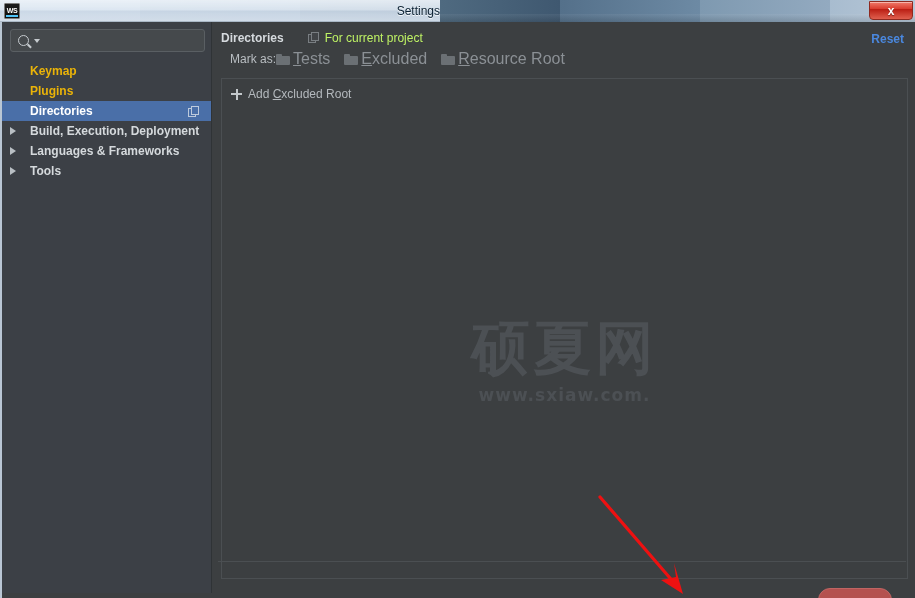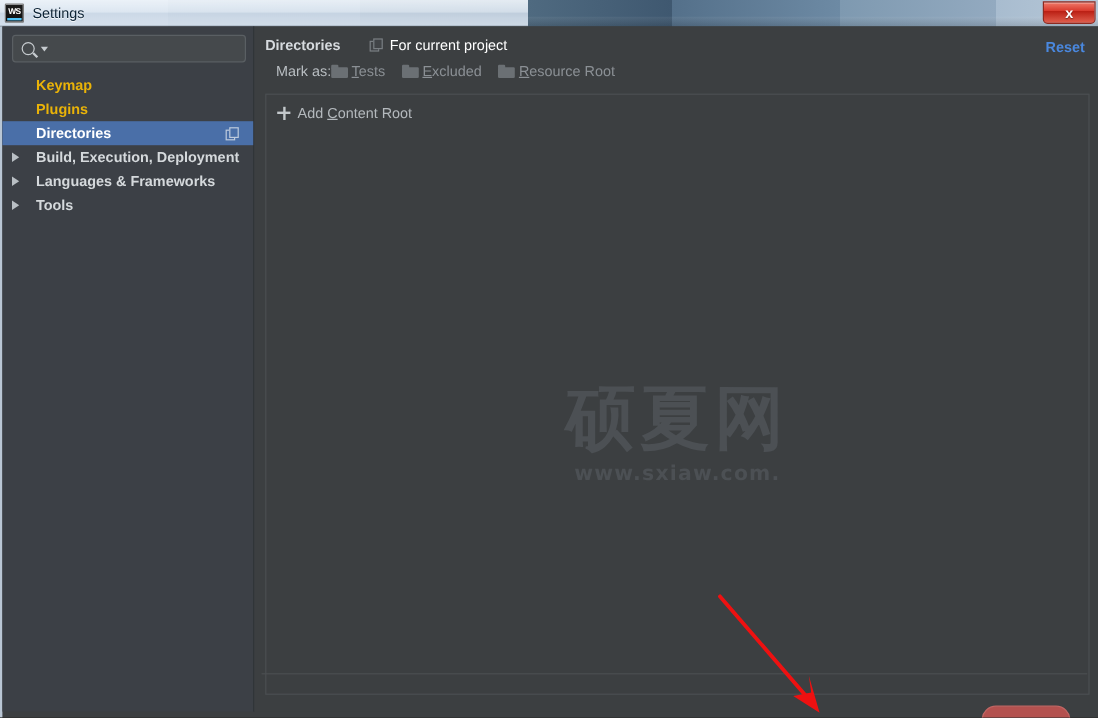--- a/index.html
+++ b/index.html
@@ -53,20 +53,21 @@
     background: linear-gradient(180deg,
         rgba(238,244,250,0.93) 0%,
         rgba(223,233,243,0.90) 48%,
         rgba(205,218,232,0.88) 52%,
         rgba(215,226,238,0.92) 100%);
     border-bottom: 1px solid rgba(120,140,160,0.55);
     box-sizing: border-box;
     display: flex;
     align-items: center;
     padding-left: 4px;
+    justify-content: space-between;
   }
   .app-icon {
     width: 16px; height: 16px;
     background: linear-gradient(180deg,#1b1b1b,#101010);
     border: 1px solid #7d7d7d;
     box-sizing: border-box;
     display: flex; align-items: center; justify-content: center;
     border-radius: 1px;
     margin-right: 7px;
     position: relative;
@@ -271,21 +272,21 @@
     position: absolute;
     display: block;
     box-sizing: border-box;
     border: 1px solid #9aa0a5;
     background: #44484b;
   }
   .scope-note .scope-icon2 i.b { left: 0; top: 2px; width: 8px; height: 9px; }
   .scope-note .scope-icon2 i.f { left: 3px; top: 0; width: 8px; height: 9px; }
   .scope-note-text {
     font-size: 12px;
-    color: #ffffff;
+    color: #bef264;
   }
   .reset-link {
     position: absolute;
     right: 13px; top: 10px;
     font-size: 12px;
     font-weight: bold;
     color: #4a88df;
     cursor: pointer;
   }
 
@@ -322,21 +323,21 @@
   }
   .folder-ico:after {
     content: "";
     position: absolute;
     left: 0; top: 2px;
     width: 14px; height: 9px;
     background: #6b7074;
     border-radius: 1px;
   }
   .mark-text {
-    font-size: 12px;
+    font-size: 16px;
     color: #8b9095;
     white-space: nowrap;
   }
   .mn { text-decoration: underline; }
 
   .scroll-area {
     position: absolute;
     left: 9px; top: 56px;
     right: 9px; bottom: 14px;
     border: 1px solid #4b4f52;
@@ -529,21 +530,21 @@
 
         <span class="mark-btn">
           <span class="folder-ico"></span>
           <span class="mark-text"><span class="mn">R</span><span>esource Root</span></span>
         </span>
       </div>
 
       <div class="scroll-area">
         <div class="add-root">
           <span class="plus"></span>
-          <span class="add-root-text"><span>Add </span><span class="mn">C</span><span>ontent Root</span></span>
+          <span class="add-root-text"><span>Add </span><span class="mn">C</span><span>xcluded Root</span></span>
         </div>
 
         <div class="watermark">
           <div class="wm-cn">硕夏网</div>
           <div class="wm-url">www.sxiaw.com.</div>
         </div>
       </div>
 
     </div>
   </div>

